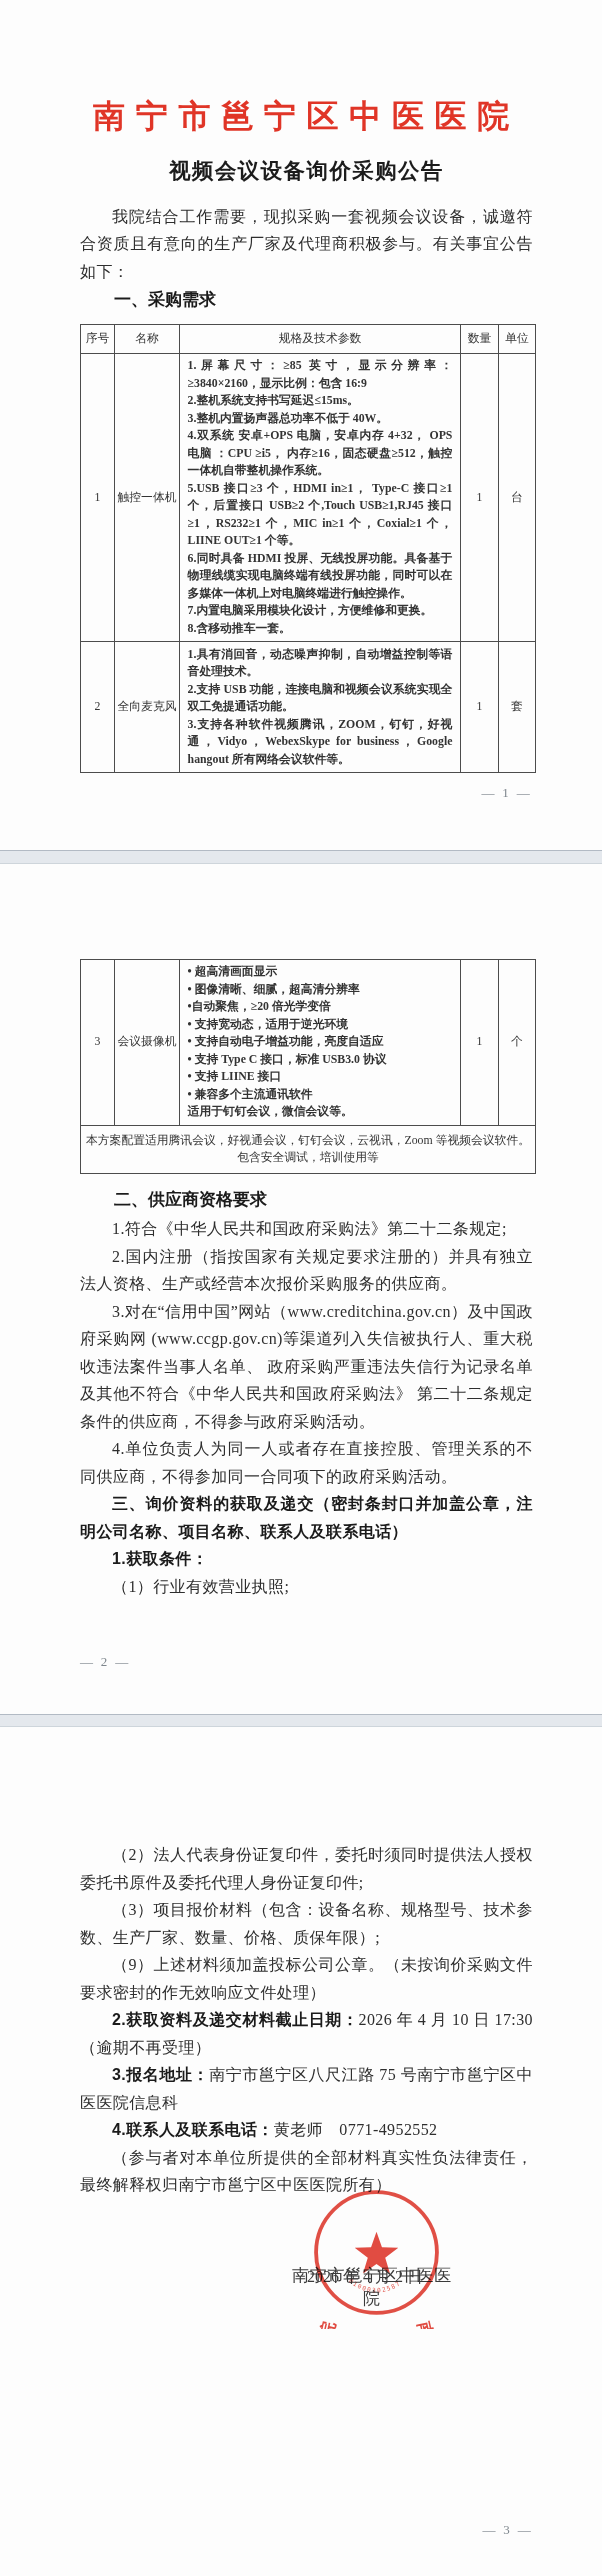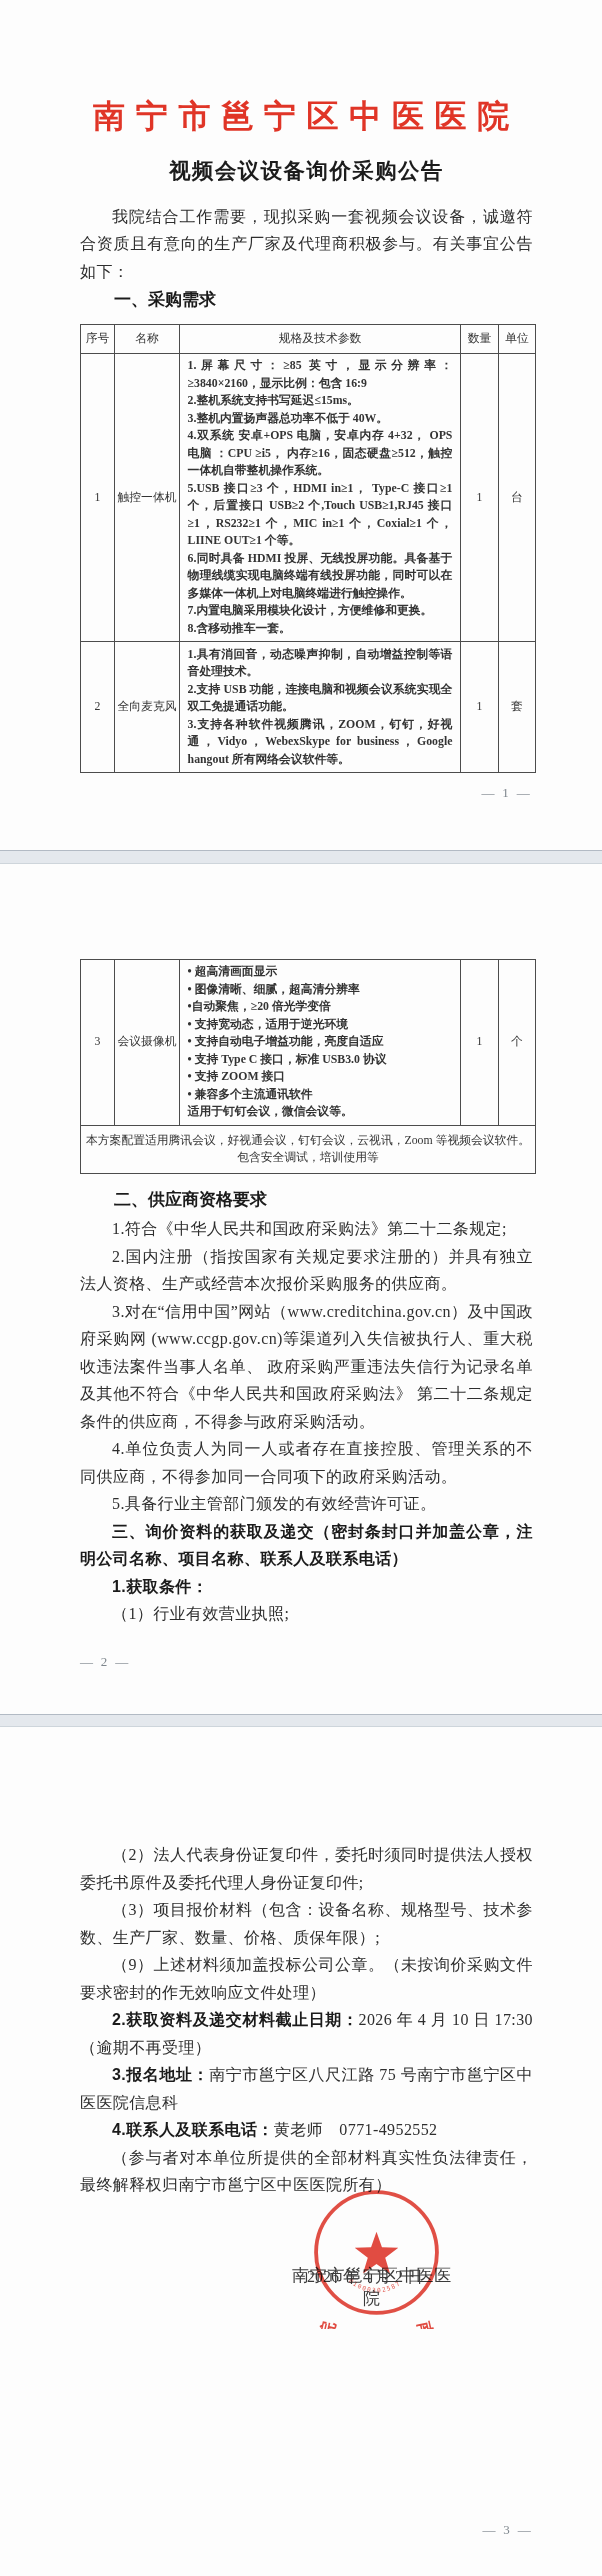--- a/index.html
+++ b/index.html
@@ -111,39 +111,38 @@
           <tr>
         <td class="c">3</td>
         <td class="c">会议摄像机</td>
         <td class="specs">
           <div class="spec-line">• 超高清画面显示</div>
           <div class="spec-line">• 图像清晰、细腻，超高清分辨率</div>
           <div class="spec-line">•自动聚焦，≥20 倍光学变倍</div>
           <div class="spec-line">• 支持宽动态，适用于逆光环境</div>
           <div class="spec-line">• 支持自动电子增益功能，亮度自适应</div>
           <div class="spec-line">• 支持 Type C 接口，标准 USB3.0 协议</div>
-          <div class="spec-line">• 支持 ZOOM 接口</div>
+          <div class="spec-line">• 支持 LIINE 接口</div>
           <div class="spec-line">• 兼容多个主流通讯软件</div>
           <div class="spec-line">适用于钉钉会议，微信会议等。</div>
         </td>
         <td class="c">1</td>
         <td class="c">个</td>
       </tr>
       <tr>
         <td class="footnote-cell" colspan="5">本方案配置适用腾讯会议，好视通会议，钉钉会议，云视讯，Zoom 等视频会议软件。包含安全调试，培训使用等</td>
       </tr>
     </tbody>
       </table>
 
     <p class="sec-heading" style="margin-top:10.7px;font-family:Liberation Serif, serif;">二、供应商资格要求</p>
     <p class="body-p">1.符合《中华人民共和国政府采购法》第二十二条规定;</p>
     <p class="body-p">2.国内注册（指按国家有关规定要求注册的）并具有独立法人资格、生产或经营本次报价采购服务的供应商。</p>
     <p class="body-p">3.对在“信用中国”网站（www.creditchina.gov.cn）及中国政府采购网 (www.ccgp.gov.cn)等渠道列入失信被执行人、重大税收违法案件当事人名单、 政府采购严重违法失信行为记录名单及其他不符合《中华人民共和国政府采购法》 第二十二条规定条件的供应商，不得参与政府采购活动。</p>
     <p class="body-p">4.单位负责人为同一人或者存在直接控股、管理关系的不同供应商，不得参加同一合同项下的政府采购活动。</p>
-    <p class="body-p">5.具备行业主管部门颁发的有效经营许可证。</p>
     <p class="body-p hei">三、询价资料的获取及递交（密封条封口并加盖公章，注明公司名称、项目名称、联系人及联系电话）</p>
     <p class="body-p hei">1.获取条件：</p>
     <p class="body-p">（1）行业有效营业执照;</p>
   </div>
   <div class="page-no" id="pn2">— 2 —</div>
 </div>
 
 <div class="page-sep"></div>
 
 <div class="page" id="page3">

